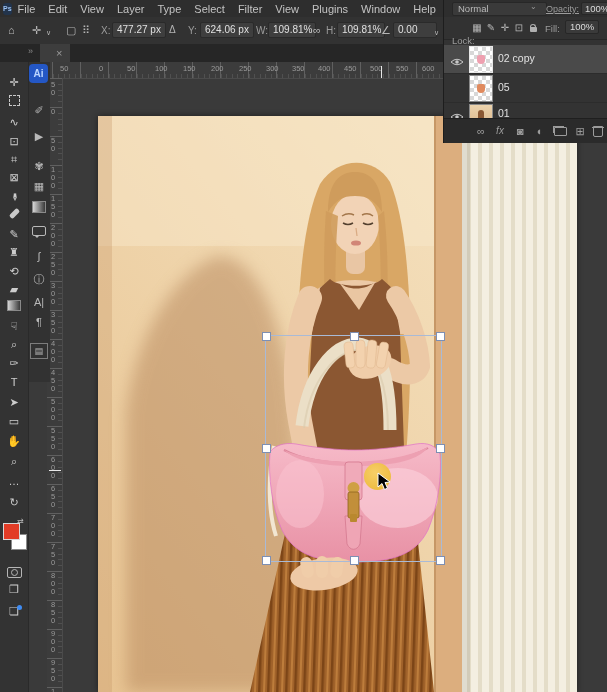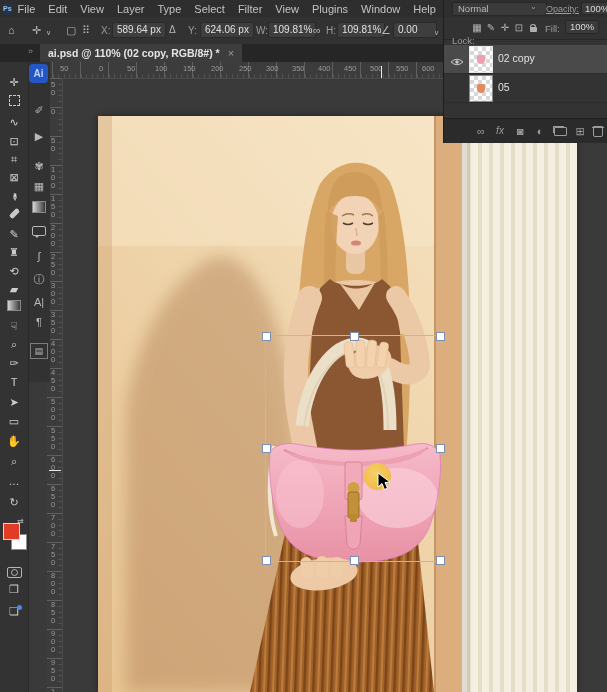--- a/index.html
+++ b/index.html
@@ -344,38 +344,37 @@
       </div>
   </div>
 
   <div class="abs" id="optionsbar">
     <span class="ico" style="left:8px;">⌂</span>
     <span class="ico" style="left:32px;">✛</span>
     <span class="ico" style="left:46px;font-size:7px;top:9px;">∨</span>
     <span class="ico" style="left:66px;">▢</span>
     <span class="ico" style="left:82px;">⠿</span>
     <span class="lbl" style="left:101px;">X:</span>
-    <span class="val" style="left:112px;width:44px;">589.64 px</span>
+    <span class="val" style="left:112px;width:44px;">477.27 px</span>
     <span class="ico" style="left:169px;font-size:10px;">Δ</span>
     <span class="lbl" style="left:188px;">Y:</span>
     <span class="val" style="left:200px;width:44px;">624.06 px</span>
     <span class="lbl" style="left:256px;">W:</span>
     <span class="val" style="left:268px;width:38px;">109.81%</span>
     <span class="ico" style="left:313px;">∞</span>
     <span class="lbl" style="left:326px;">H:</span>
     <span class="val" style="left:337px;width:38px;">109.81%</span>
     <span class="ico" style="left:381px;">∠</span>
     <span class="val" style="left:393px;width:34px;">0.00</span>
     <span class="ico" style="left:434px;font-size:7px;top:9px;">∨</span>
   </div>
 
   <div class="abs" id="tabbar">
     <span id="tab-collapse">»</span>
     <div id="doc-tab">
-      <span class="title">ai.psd @ 110% (02 copy, RGB/8#) *</span>
       <span class="close">×</span>
     </div>
   </div>
 
   <div class="abs" id="layers-panel">
     <div id="blend-row">
       <span id="blend-select">Normal</span>
       <span id="blend-chev">⌄</span>
       <span id="opacity-label">Opacity:</span>
       <span id="opacity-value">100%</span>
@@ -405,20 +404,32 @@
         </span>
       <span class="layer-name">02 copy</span>
     </div>
     <div class="layer-row" style="top:74px;">
       <span class="eye-well"></span>
       <span class="thumb">
           <span class="thumb-bag warm"></span>
         </span>
       <span class="layer-name">05</span>
     </div>
+    <div class="layer-row" style="top:103px;height:15px;border-bottom:none;">
+      <span class="eye-well" style="top:5px;">
+        <svg width="14" height="10">
+            <path d="M1,5 Q7,-0.5 13,5 Q7,10.5 1,5 Z" fill="none" stroke="#c8c8c8"></path>
+            <circle cx="7" cy="5" r="1.8" fill="#c8c8c8"></circle>
+          </svg>
+      </span>
+      <span class="thumb photo">
+          <span class="thumb-figure"></span>
+        </span>
+      <span class="layer-name" style="top:4px;">01</span>
+    </div>
     <div id="layer-buttons">
 
     <span class="lp-btn" style="left: 28px;">∞</span>
         <span class="lp-btn fx" style="left: 47px;">fx</span>
         <span class="lp-btn" style="left: 67px;">◙</span>
         <span class="lp-btn" style="left: 87px;">◐</span>
         <span class="lp-btn folder" style="left: 107px;"></span>
         <span class="lp-btn" style="left: 127px;">⊞</span>
         <span class="lp-btn trash" style="left: 145px;"></span>
       </div>

